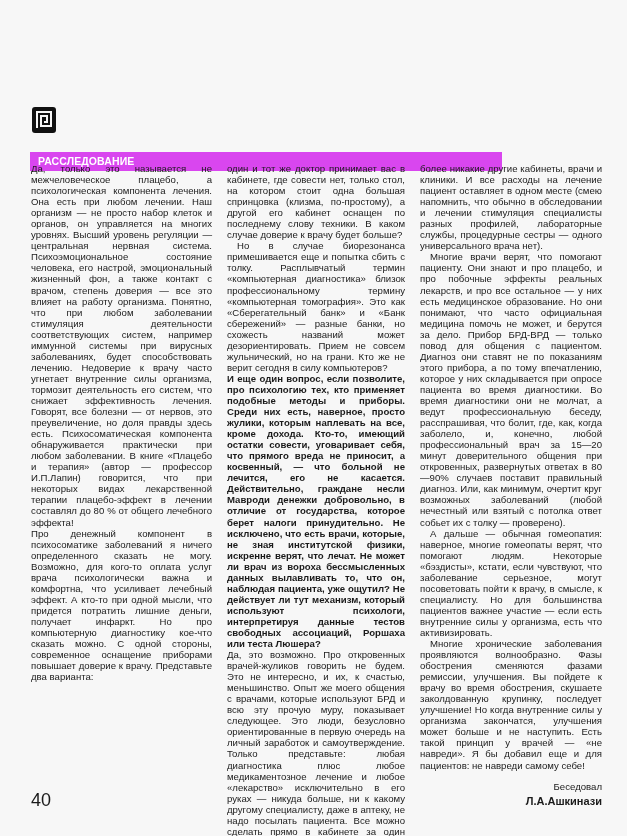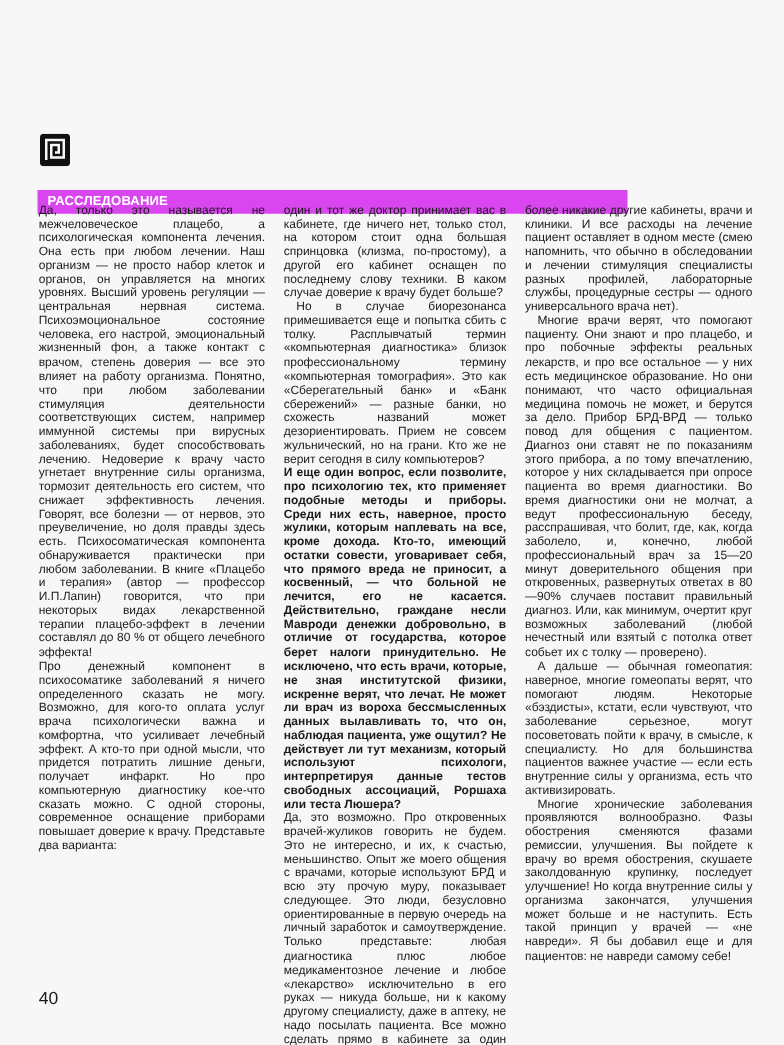--- a/index.html
+++ b/index.html
@@ -29,21 +29,21 @@
   .col p { margin: 0; }
   .col p.q { font-weight: bold; }
   .col p.ind { text-indent: 10px; }
   #col1 { left: 31px; width: 181px; }
   #col2 { left: 227px; width: 178px; }
   #col3 { left: 420px; width: 182px; }
   .byline { text-align: right; margin-top: 10px; }
   .byline .lbl { font-size: 9.6px; }
   .byline .author { font-weight: bold; font-size: 11px; margin-top: 4px; }
   .page-number {
-    position: absolute; left: 31px; top: 790px; font-size: 14px; color: #1a1a1a;
+    position: absolute; left: 31px; top: 790px; font-size: 18px; color: #1a1a1a;
   }
 </style>
 </head>
 <body>
 
 <div>
   <svg class="logo" viewBox="0 0 24 26">
     <rect x="0" y="0" width="24" height="26" rx="3" fill="#111"></rect>
     <path d="M5 21 V5 H19 V19 H9 V9 H15 V15 H12" fill="none" stroke="#f7f7f7" stroke-width="2"></path>
     <rect x="2" y="23" width="20" height="2" fill="#111"></rect>
@@ -52,25 +52,29 @@
 
 <div class="section-bar">
   <span>РАССЛЕДОВАНИЕ</span>
 </div>
 
 <div class="col" id="col1">
     <p>Да, только это называется не межчеловеческое плацебо, а психологическая компонента лечения. Она есть при любом лечении. Наш организм — не просто набор клеток и органов, он управляется на многих уровнях. Высший уровень регуляции — центральная нервная система. Психоэмоциональное состояние человека, его настрой, эмоциональный жизненный фон, а также контакт с врачом, степень доверия — все это влияет на работу организма. Понятно, что при любом заболевании стимуляция деятельности соответствующих систем, например иммунной системы при вирусных заболеваниях, будет способствовать лечению. Недоверие к врачу часто угнетает внутренние силы организма, тормозит деятельность его систем, что снижает эффективность лечения. Говорят, все болезни — от нервов, это преувеличение, но доля правды здесь есть. Психосоматическая компонента обнаруживается практически при любом заболевании. В книге «Плацебо и терапия» (автор — профессор И.П.Лапин) говорится, что при некоторых видах лекарственной терапии плацебо-эффект в лечении составлял до 80 % от общего лечебного эффекта!</p>
     <p>Про денежный компонент в психосоматике заболеваний я ничего определенного сказать не могу. Возможно, для кого-то оплата услуг врача психологически важна и комфортна, что усиливает лечебный эффект. А кто-то при одной мысли, что придется потратить лишние деньги, получает инфаркт. Но про компьютерную диагностику кое-что сказать можно. С одной стороны, современное оснащение приборами повышает доверие к врачу. Представьте два варианта:</p>
   </div>
 <div class="col" id="col2">
-    <p>один и тот же доктор принимает вас в кабинете, где ничего нет, только стол, на котором стоит одна большая спринцовка (клизма, по-простому), а другой его кабинет оснащен по последнему слову техники. В каком случае доверие к врачу будет больше?</p>
+    <p>один и тот же доктор принимает вас в кабинете, где совести нет, только стол, на котором стоит одна большая спринцовка (клизма, по-простому), а другой его кабинет оснащен по последнему слову техники. В каком случае доверие к врачу будет больше?</p>
     <p class="ind">Но в случае биорезонанса примешивается еще и попытка сбить с толку. Расплывчатый термин «компьютерная диагностика» близок профессиональному термину «компьютерная томография». Это как «Сберегательный банк» и «Банк сбережений» — разные банки, но схожесть названий может дезориентировать. Прием не совсем жульнический, но на грани. Кто же не верит сегодня в силу компьютеров?</p>
     <p class="q">И еще один вопрос, если позволите, про психологию тех, кто применяет подобные методы и приборы. Среди них есть, наверное, просто жулики, которым наплевать на все, кроме дохода. Кто-то, имеющий остатки совести, уговаривает себя, что прямого вреда не приносит, а косвенный, — что больной не лечится, его не касается. Действительно, граждане несли Мавроди денежки добровольно, в отличие от государства, которое берет налоги принудительно. Не исключено, что есть врачи, которые, не зная институтской физики, искренне верят, что лечат. Не может ли врач из вороха бессмысленных данных вылавливать то, что он, наблюдая пациента, уже ощутил? Не действует ли тут механизм, который используют психологи, интерпретируя данные тестов свободных ассоциаций, Роршаха или теста Люшера?</p>
     <p>Да, это возможно. Про откровенных врачей-жуликов говорить не будем. Это не интересно, и их, к счастью, меньшинство. Опыт же моего общения с врачами, которые используют БРД и всю эту прочую муру, показывает следующее. Это люди, безусловно ориентированные в первую очередь на личный заработок и самоутверждение. Только представьте: любая диагностика плюс любое медикаментозное лечение и любое «лекарство» исключительно в его руках — никуда больше, ни к какому другому специалисту, даже в аптеку, не надо посылать пациента. Все можно сделать прямо в кабинете за один прием. И все это делает он один! ВРАЧ. Он лечит. Не нужны</p>
   </div>
 <div class="col" id="col3">
 <p>более никакие другие кабинеты, врачи и клиники. И все расходы на лечение пациент оставляет в одном месте (смею напомнить, что обычно в обследовании и лечении стимуляция специалисты разных профилей, лабораторные службы, процедурные сестры — одного универсального врача нет).</p>
     <p class="ind">Многие врачи верят, что помогают пациенту. Они знают и про плацебо, и про побочные эффекты реальных лекарств, и про все остальное — у них есть медицинское образование. Но они понимают, что часто официальная медицина помочь не может, и берутся за дело. Прибор БРД-ВРД — только повод для общения с пациентом. Диагноз они ставят не по показаниям этого прибора, а по тому впечатлению, которое у них складывается при опросе пациента во время диагностики. Во время диагностики они не молчат, а ведут профессиональную беседу, расспрашивая, что болит, где, как, когда заболело, и, конечно, любой профессиональный врач за 15—20 минут доверительного общения при откровенных, развернутых ответах в 80—90% случаев поставит правильный диагноз. Или, как минимум, очертит круг возможных заболеваний (любой нечестный или взятый с потолка ответ собьет их с толку — проверено).</p>
     <p class="ind">А дальше — обычная гомеопатия: наверное, многие гомеопаты верят, что помогают людям. Некоторые «бэздисты», кстати, если чувствуют, что заболевание серьезное, могут посоветовать пойти к врачу, в смысле, к специалисту. Но для большинства пациентов важнее участие — если есть внутренние силы у организма, есть что активизировать.</p>
     <p class="ind">Многие хронические заболевания проявляются волнообразно. Фазы обострения сменяются фазами ремиссии, улучшения. Вы пойдете к врачу во время обострения, скушаете заколдованную крупинку, последует улучшение! Но когда внутренние силы у организма закончатся, улучшения может больше и не наступить. Есть такой принцип у врачей — «не навреди». Я бы добавил еще и для пациентов: не навреди самому себе!</p>
+    <div class="byline">
+      <div class="lbl">Беседовал</div>
+      <div class="author">Л.А.Ашкинази</div>
+    </div>
   </div>
 
 <div class="page-number">40</div>
 
 </body></html>

